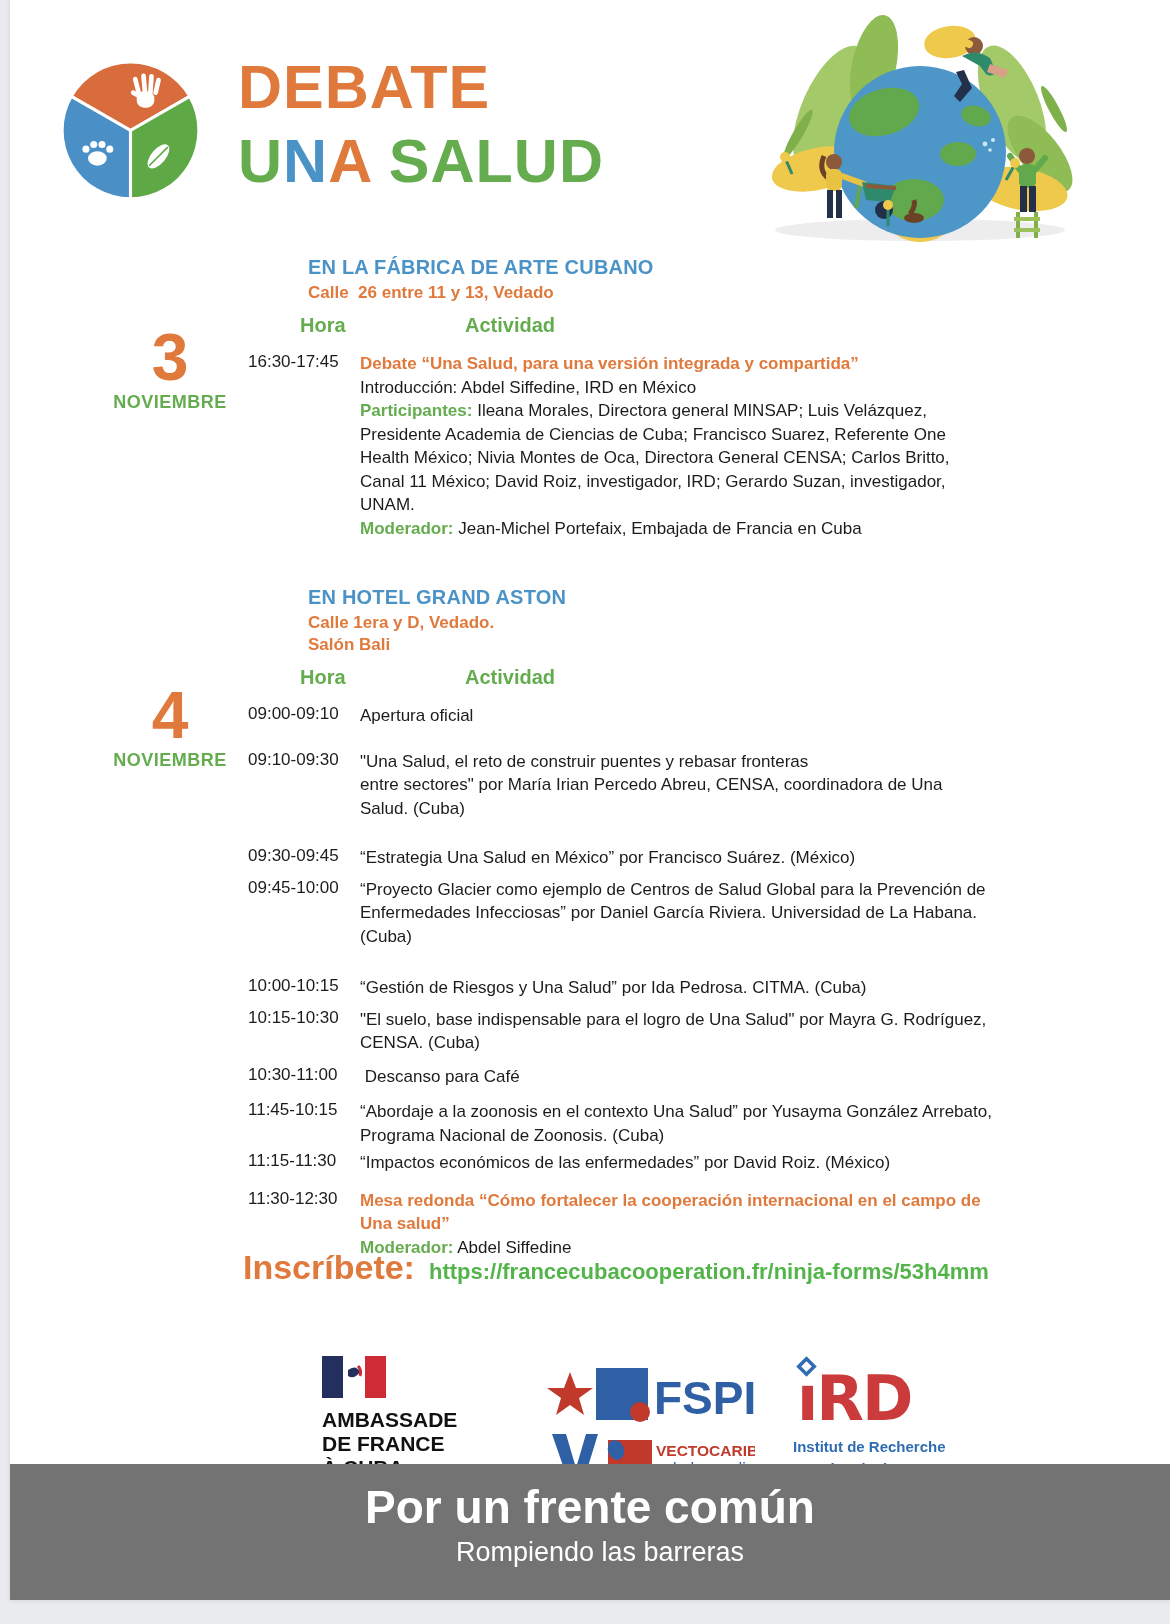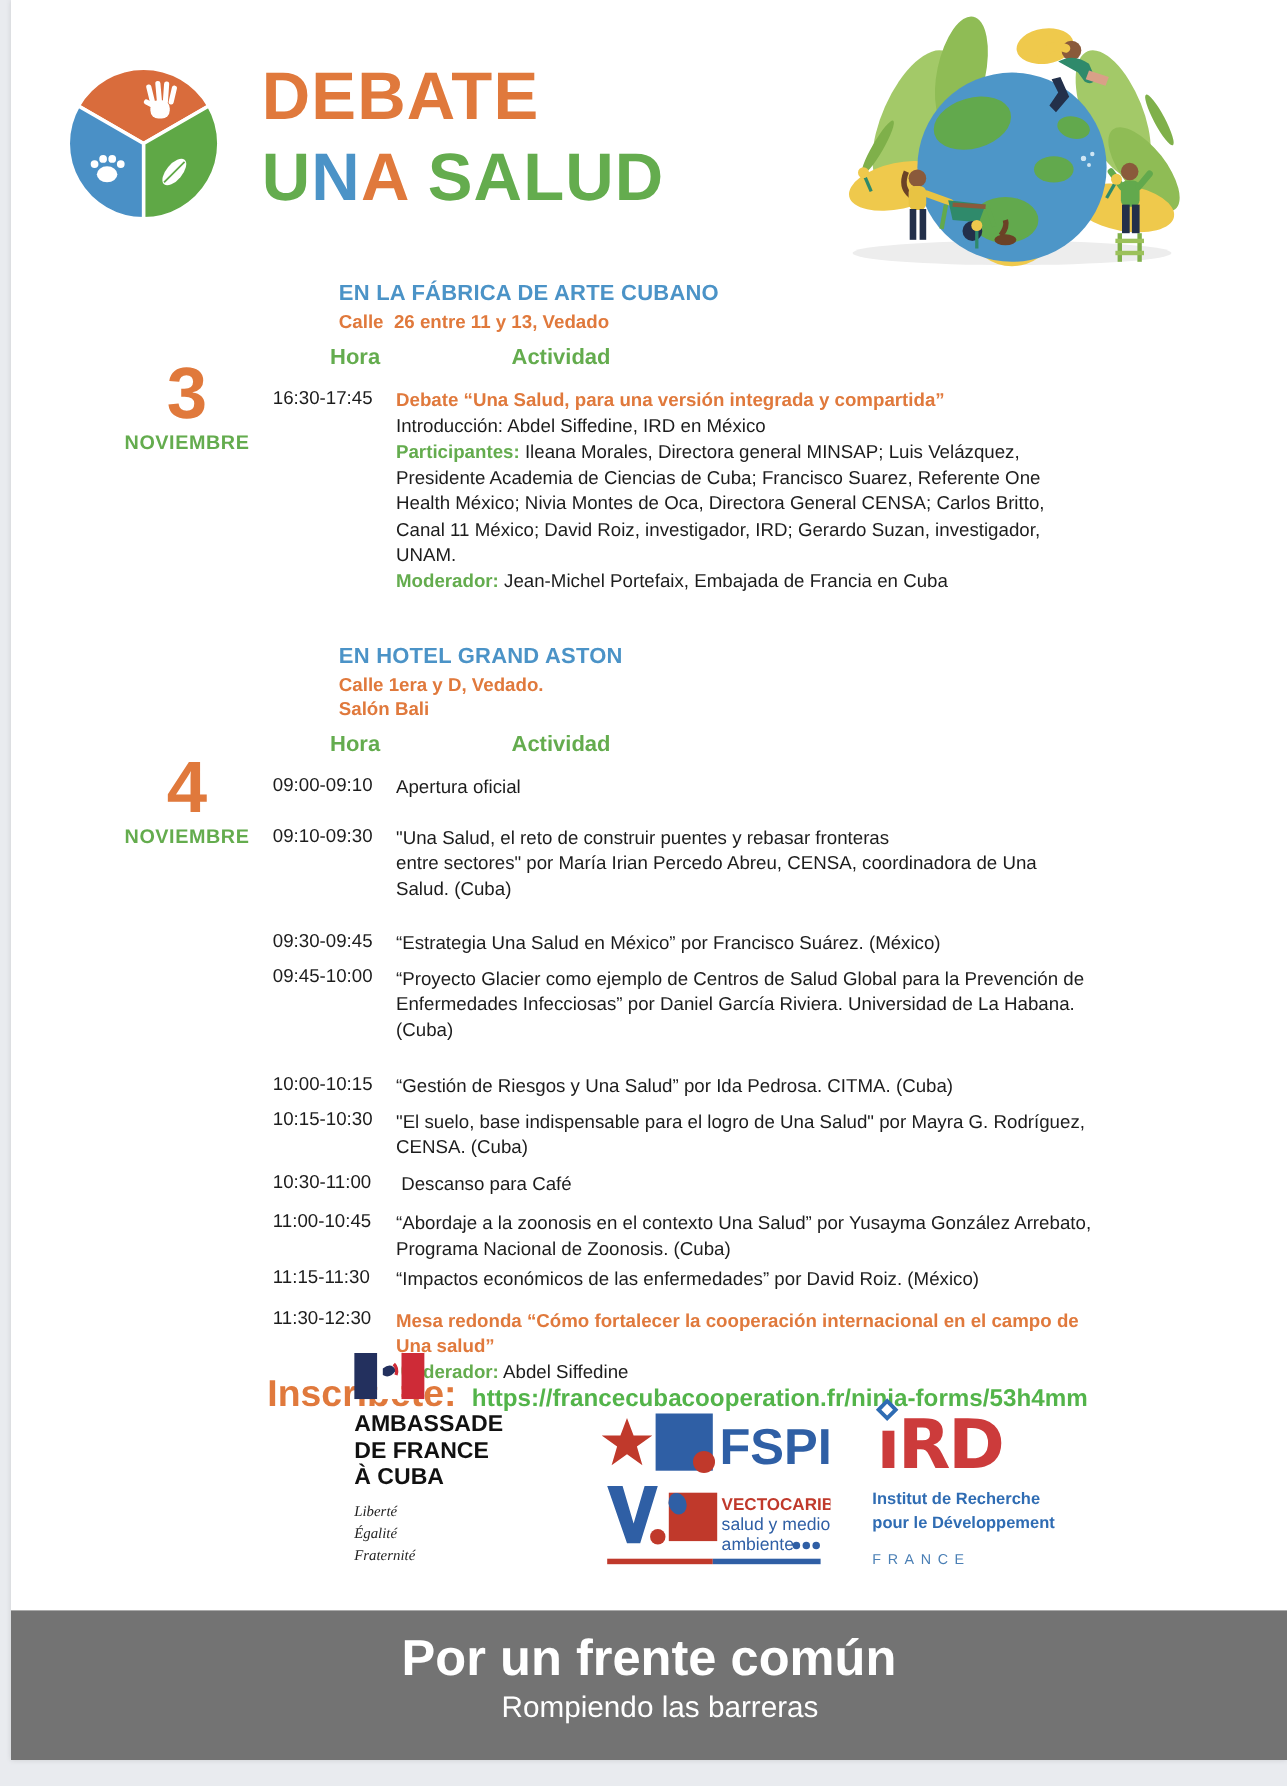--- a/index.html
+++ b/index.html
@@ -39,21 +39,21 @@
   .date{position:absolute;width:160px;text-align:center;}
   .d3{left:80px;top:326px;}
   .d4{left:80px;top:684px;}
   .date-day{font-size:66px;font-weight:800;line-height:62px;}
   .date-month{font-size:18px;font-weight:800;letter-spacing:.5px;margin-top:4px;}
   
   .inscribete{position:absolute;left:233px;top:1248px;display:flex;align-items:baseline;}
   .ins-label{font-size:34px;font-weight:800;}
   .ins-url{font-size:22px;font-weight:800;color:#53b44a;margin-left:14px;}
   
-  .logos{position:absolute;left:312px;top:1230px;display:flex;align-items:flex-end;gap:38px;}
+  .logos{position:absolute;left:312px;top:1356px;display:flex;align-items:flex-start;gap:38px;}
   .amb{width:180px;}
   .amb-title{font-size:21px;font-weight:700;color:#111;line-height:1.14;margin-top:6px;}
   .motto{font-family:"Liberation Serif","DejaVu Serif",serif;font-style:italic;font-size:13.5px;color:#222;margin-top:9px;line-height:1.5;}
   .ird{width:180px;position:relative;}
   .ird-lines{font-size:15px;font-weight:700;color:#2f6cb3;line-height:1.45;margin-top:2px;}
   .ird-france{font-size:13px;color:#4a7fb5;letter-spacing:6px;margin-top:14px;font-weight:400;}
   
   .footer{position:absolute;left:0;top:1464px;width:1160px;height:136px;color:#fff;text-align:center;}
   .footer-title{font-size:46px;font-weight:800;padding-top:16px;}
   .footer-sub{font-size:27px;margin-top:3px;font-weight:400;padding-left:20px;}
@@ -239,21 +239,21 @@
             <div class="sline"><span class="s-plain">"El suelo, base indispensable para el logro de Una Salud" por Mayra G. Rodríguez, CENSA. (Cuba)</span></div>
           </div>
         </div>
         <div class="srow" style="margin-bottom: 12px;">
           <div class="stime">10:30-11:00</div>
           <div class="scontent">
             <div class="sline"><span class="s-plain"> Descanso para Café</span></div>
           </div>
         </div>
         <div class="srow" style="margin-bottom: 4px;">
-          <div class="stime">11:00-10:45</div>
+          <div class="stime">11:45-10:15</div>
           <div class="scontent">
             <div class="sline"><span class="s-plain">“Abordaje a la zoonosis en el contexto Una Salud” por Yusayma González Arrebato, Programa Nacional de Zoonosis. (Cuba)</span></div>
           </div>
         </div>
         <div class="srow" style="margin-bottom: 14px;">
           <div class="stime">11:15-11:30</div>
           <div class="scontent">
             <div class="sline"><span class="s-plain">“Impactos económicos de las enfermedades” por David Roiz. (México)</span></div>
           </div>
         </div>

